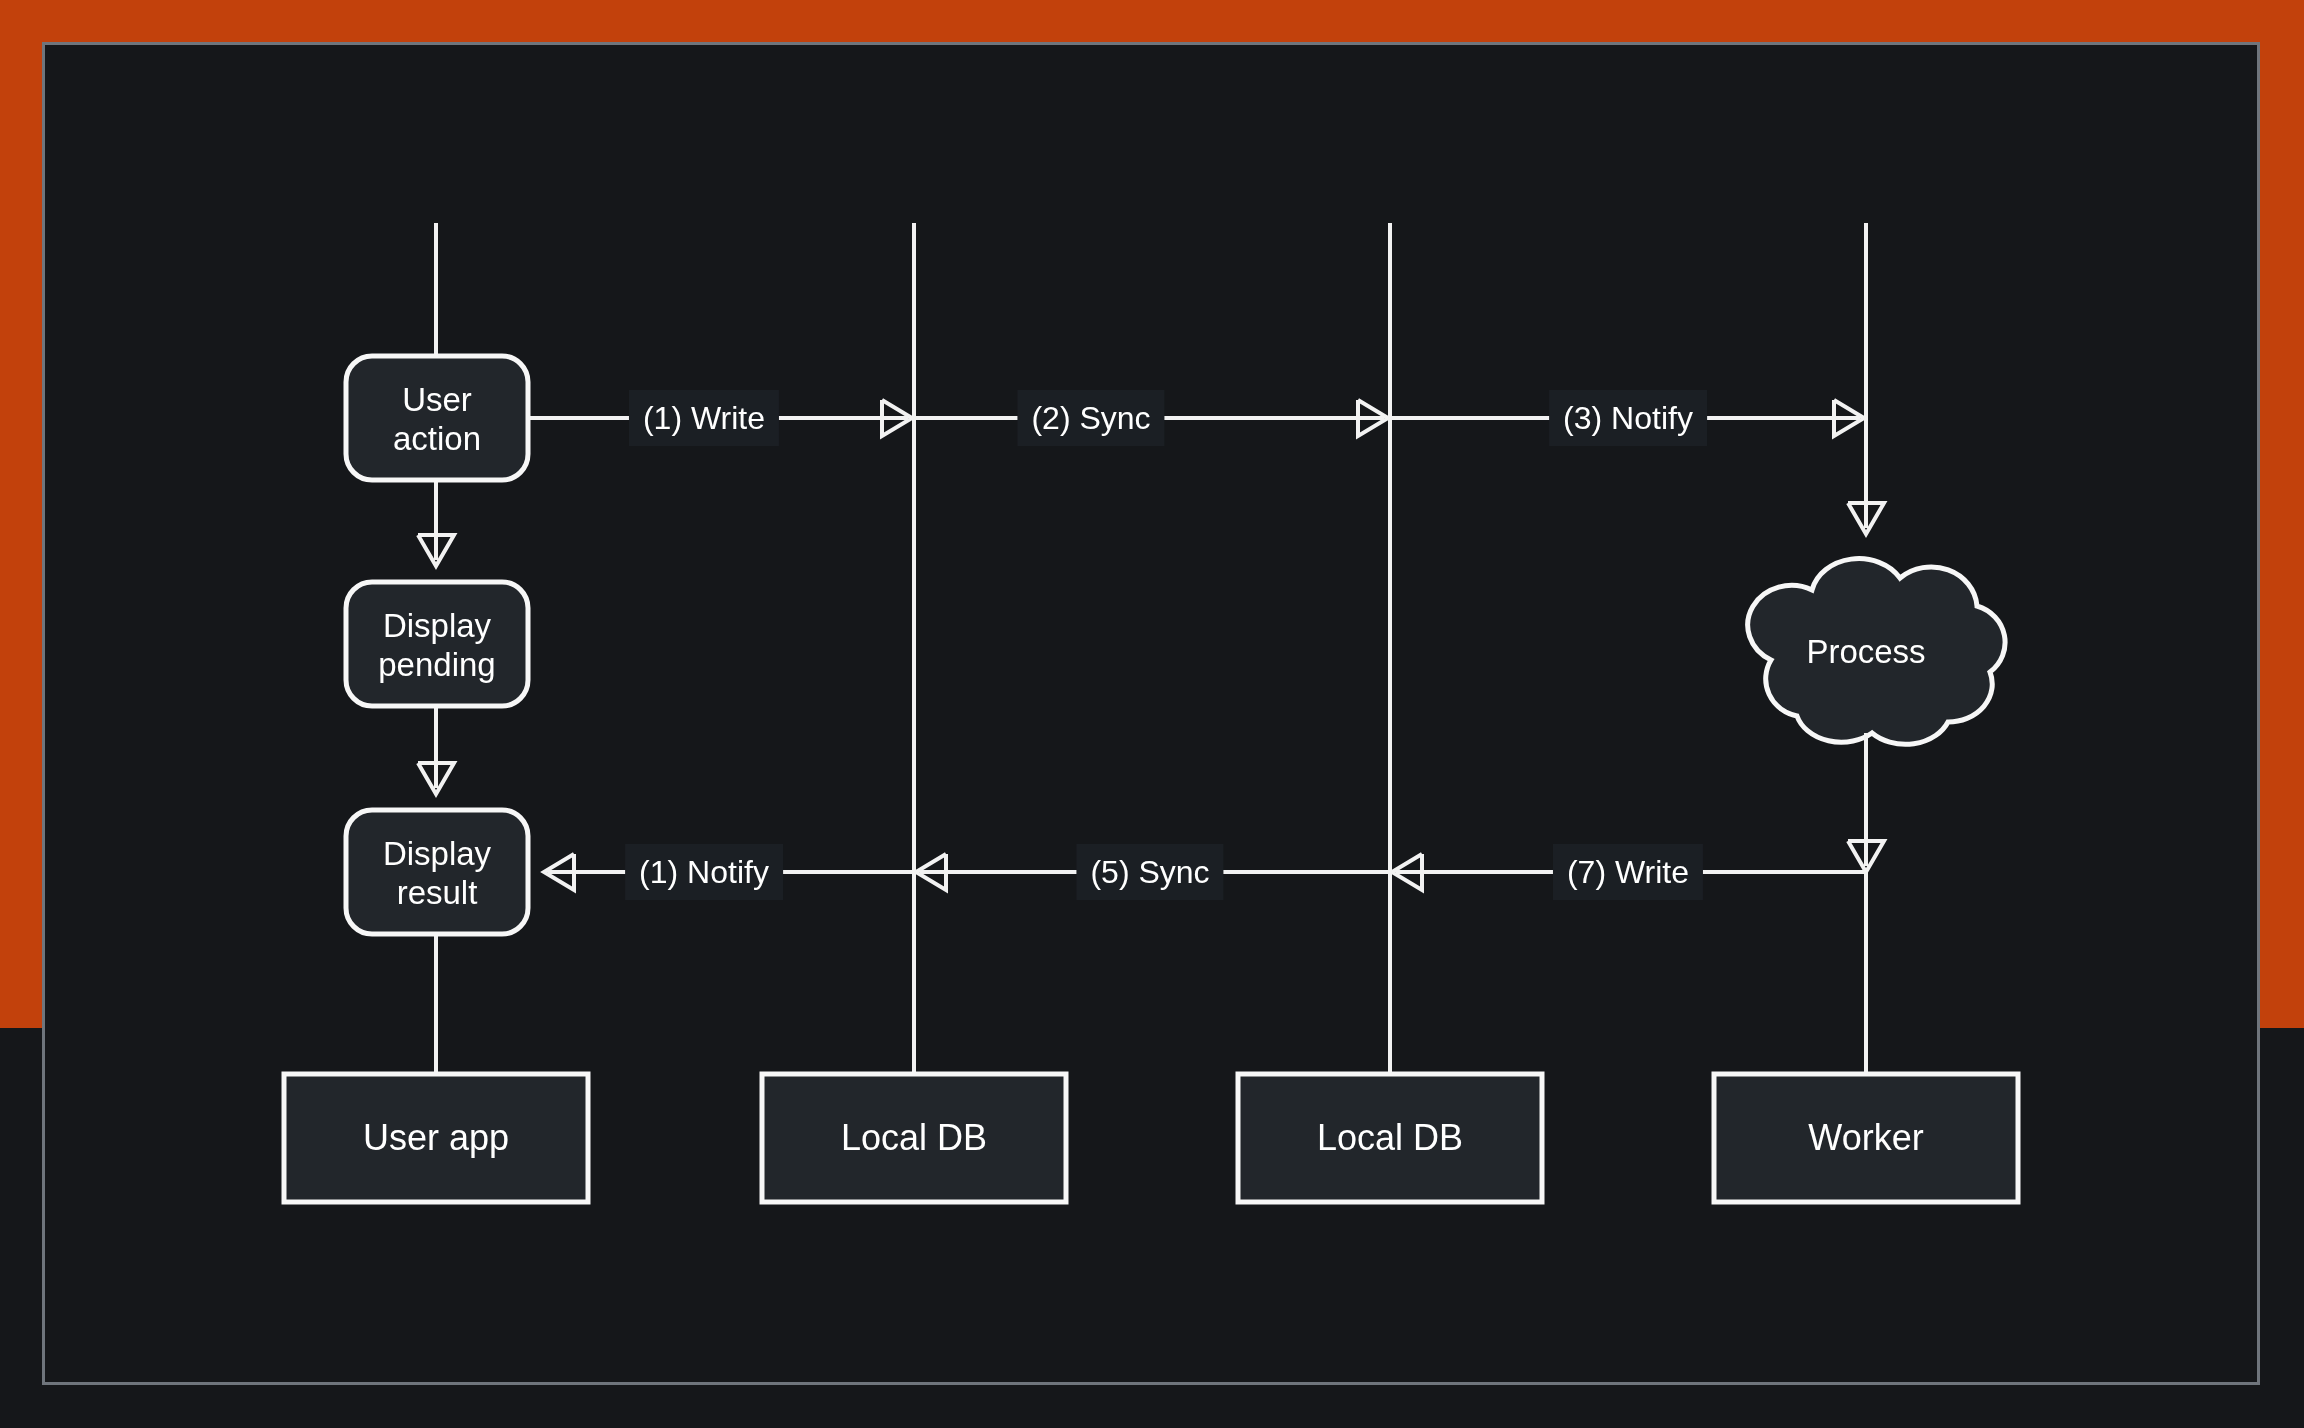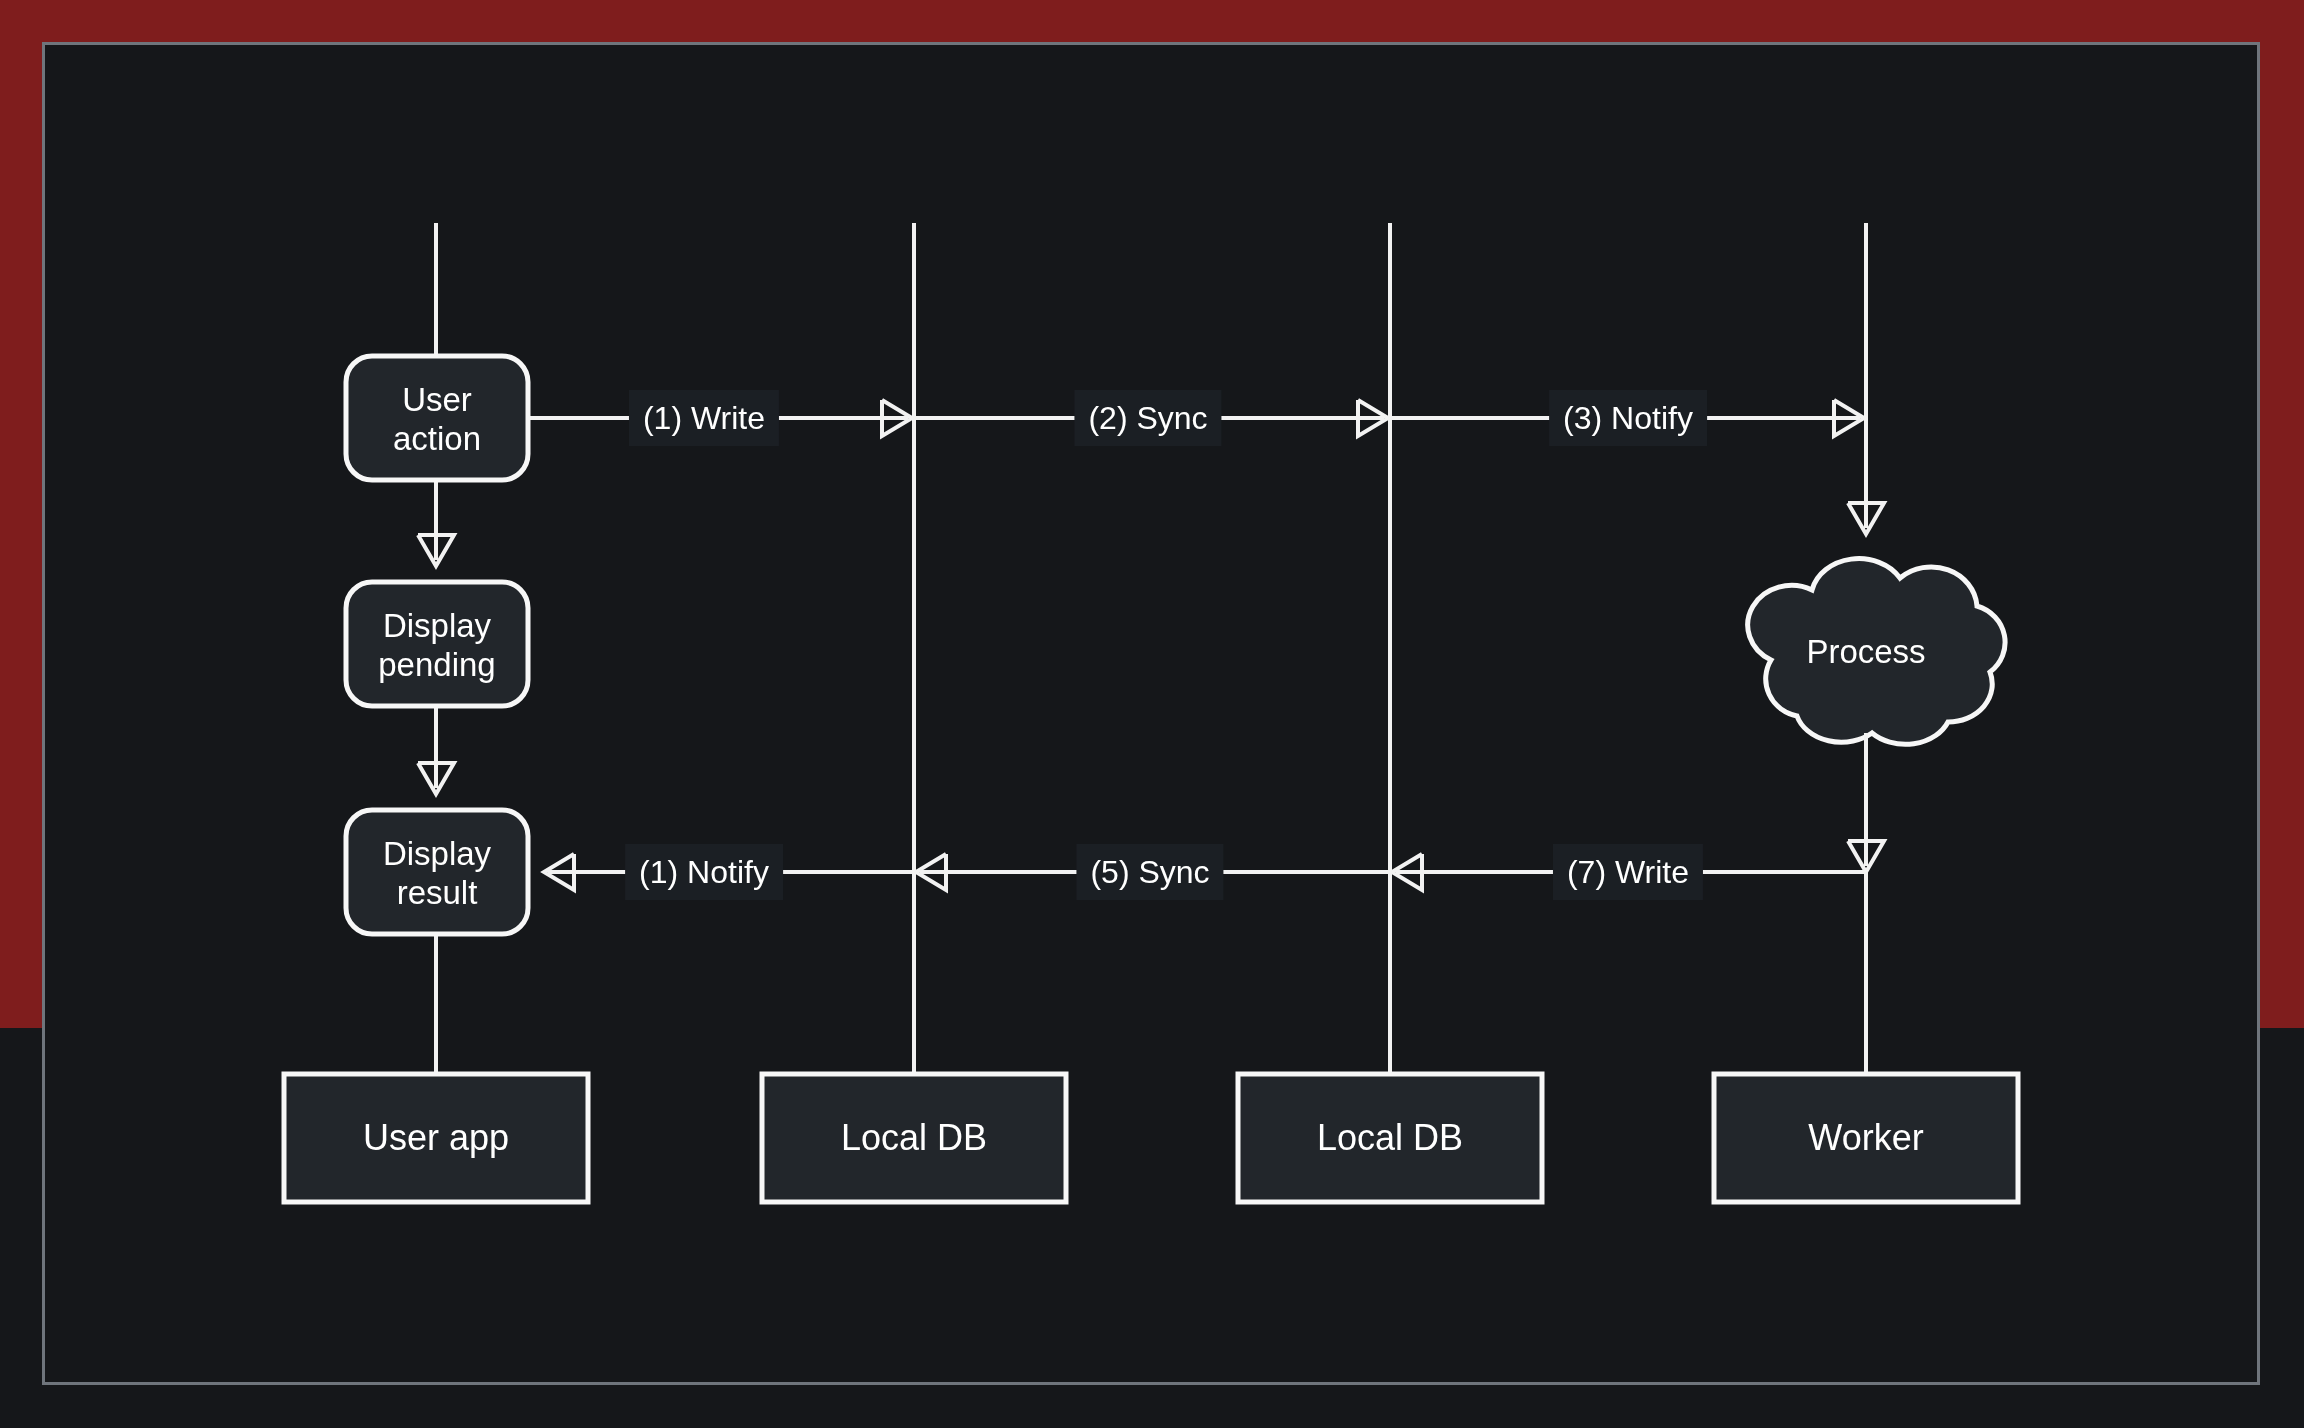--- a/index.html
+++ b/index.html
@@ -10,21 +10,21 @@
   body {
     width: 2304px;
     height: 1428px;
     font-family: "Liberation Sans", sans-serif;
     overflow: hidden;
   }
   #canvas {
     position: relative;
     width: 2304px;
     height: 1028px;
-    background: #7f1d1d;
+    background: #c2410c;
   }
   #diagram-frame {
     position: absolute;
     left: 42px;
     top: 42px;
     width: 2218px;
     height: 1343px;
     border: 3px solid #6f757c;
     box-sizing: border-box;
     background: #15171a;
@@ -176,21 +176,21 @@
 
   <div class="node-label" style="left:346px; top:380px; width:182px;">User
 action</div>
   <div class="node-label" style="left:346px; top:606px; width:182px;">Display
 pending</div>
   <div class="node-label" style="left:346px; top:834px; width:182px;">Display
 result</div>
   <div class="node-label" style="left:1766px; top:625px; width:200px;margin-top:7px;">Process</div>
 
   <div class="edge-label" style="left:704px; top:418px;">(1) Write</div>
-  <div class="edge-label" style="left:1148px; top:418px;">(2) Sync</div>
+  <div class="edge-label" style="left:1091px; top:418px;">(2) Sync</div>
   <div class="edge-label" style="left:1628px; top:418px;">(3) Notify</div>
   <div class="edge-label" style="left:1628px; top:872px;">(7) Write</div>
   <div class="edge-label" style="left:1150px; top:872px;">(5) Sync</div>
   <div class="edge-label" style="left:704px; top:872px;">(1) Notify</div>
 
   <div class="actor-label" style="left:436px; top:1138px;">User app</div>
   <div class="actor-label" style="left:914px; top:1138px;">Local DB</div>
   <div class="actor-label" style="left:1390px; top:1138px;">Local DB</div>
   <div class="actor-label" style="left:1866px; top:1138px;">Worker</div>
 

